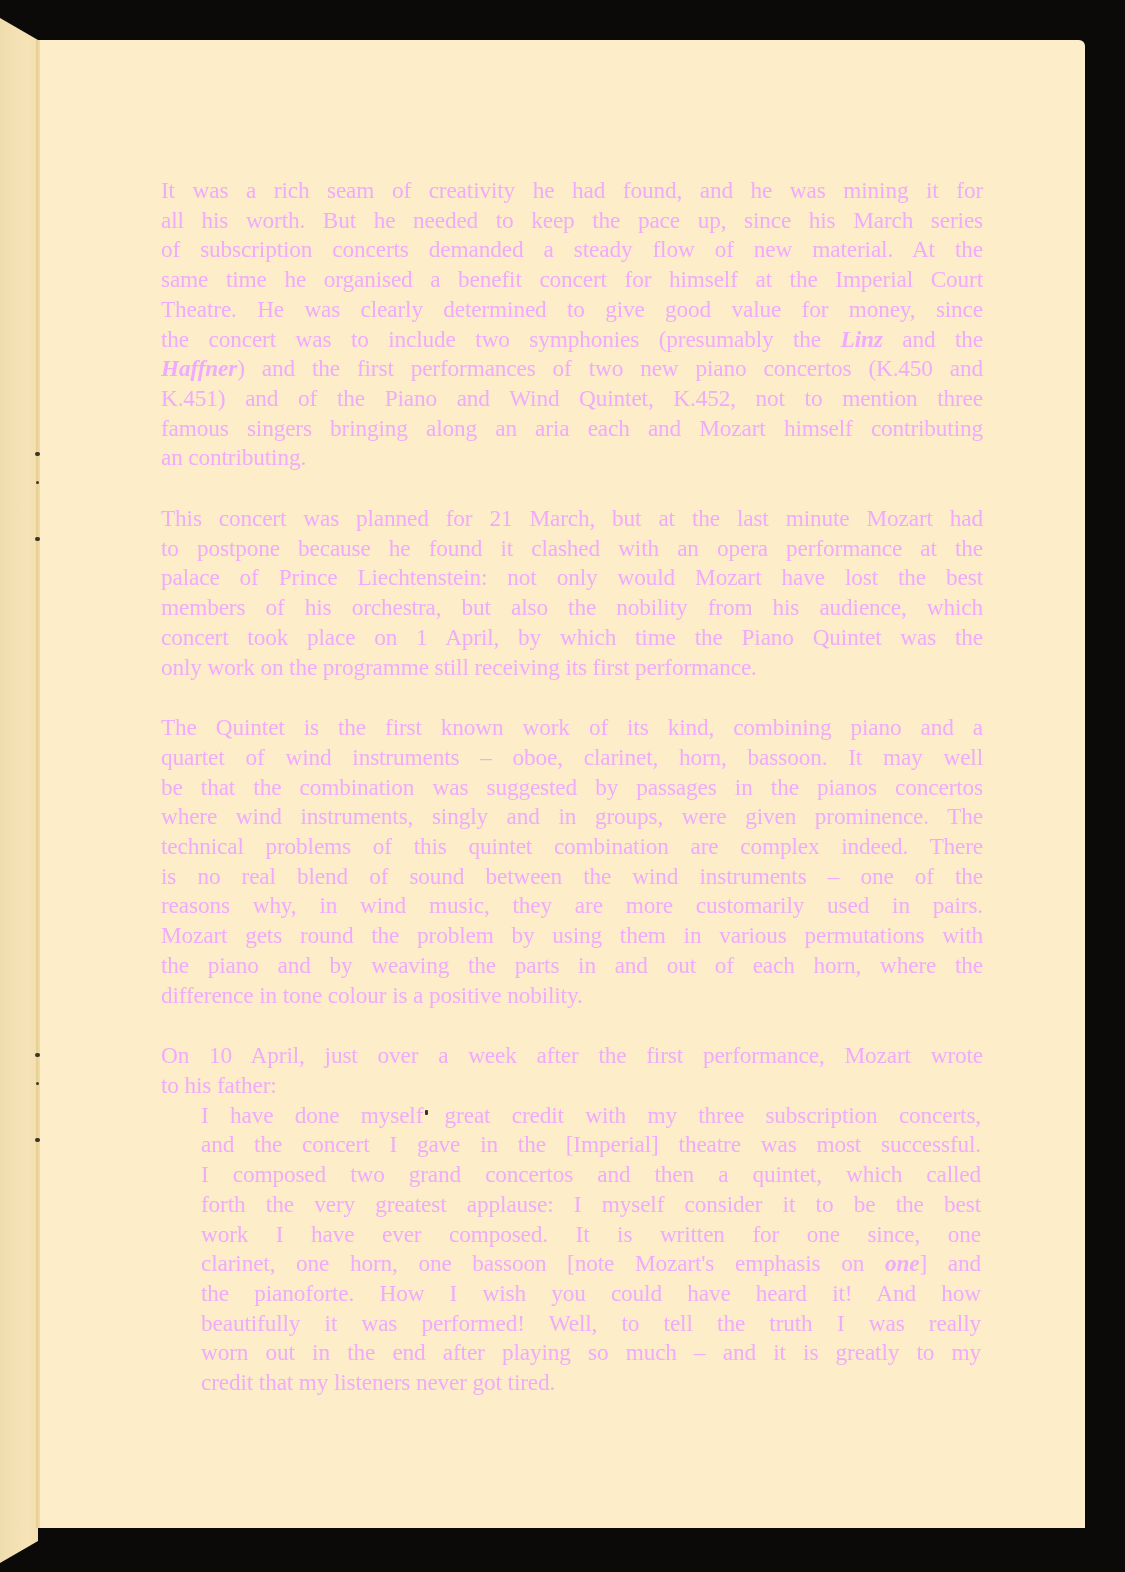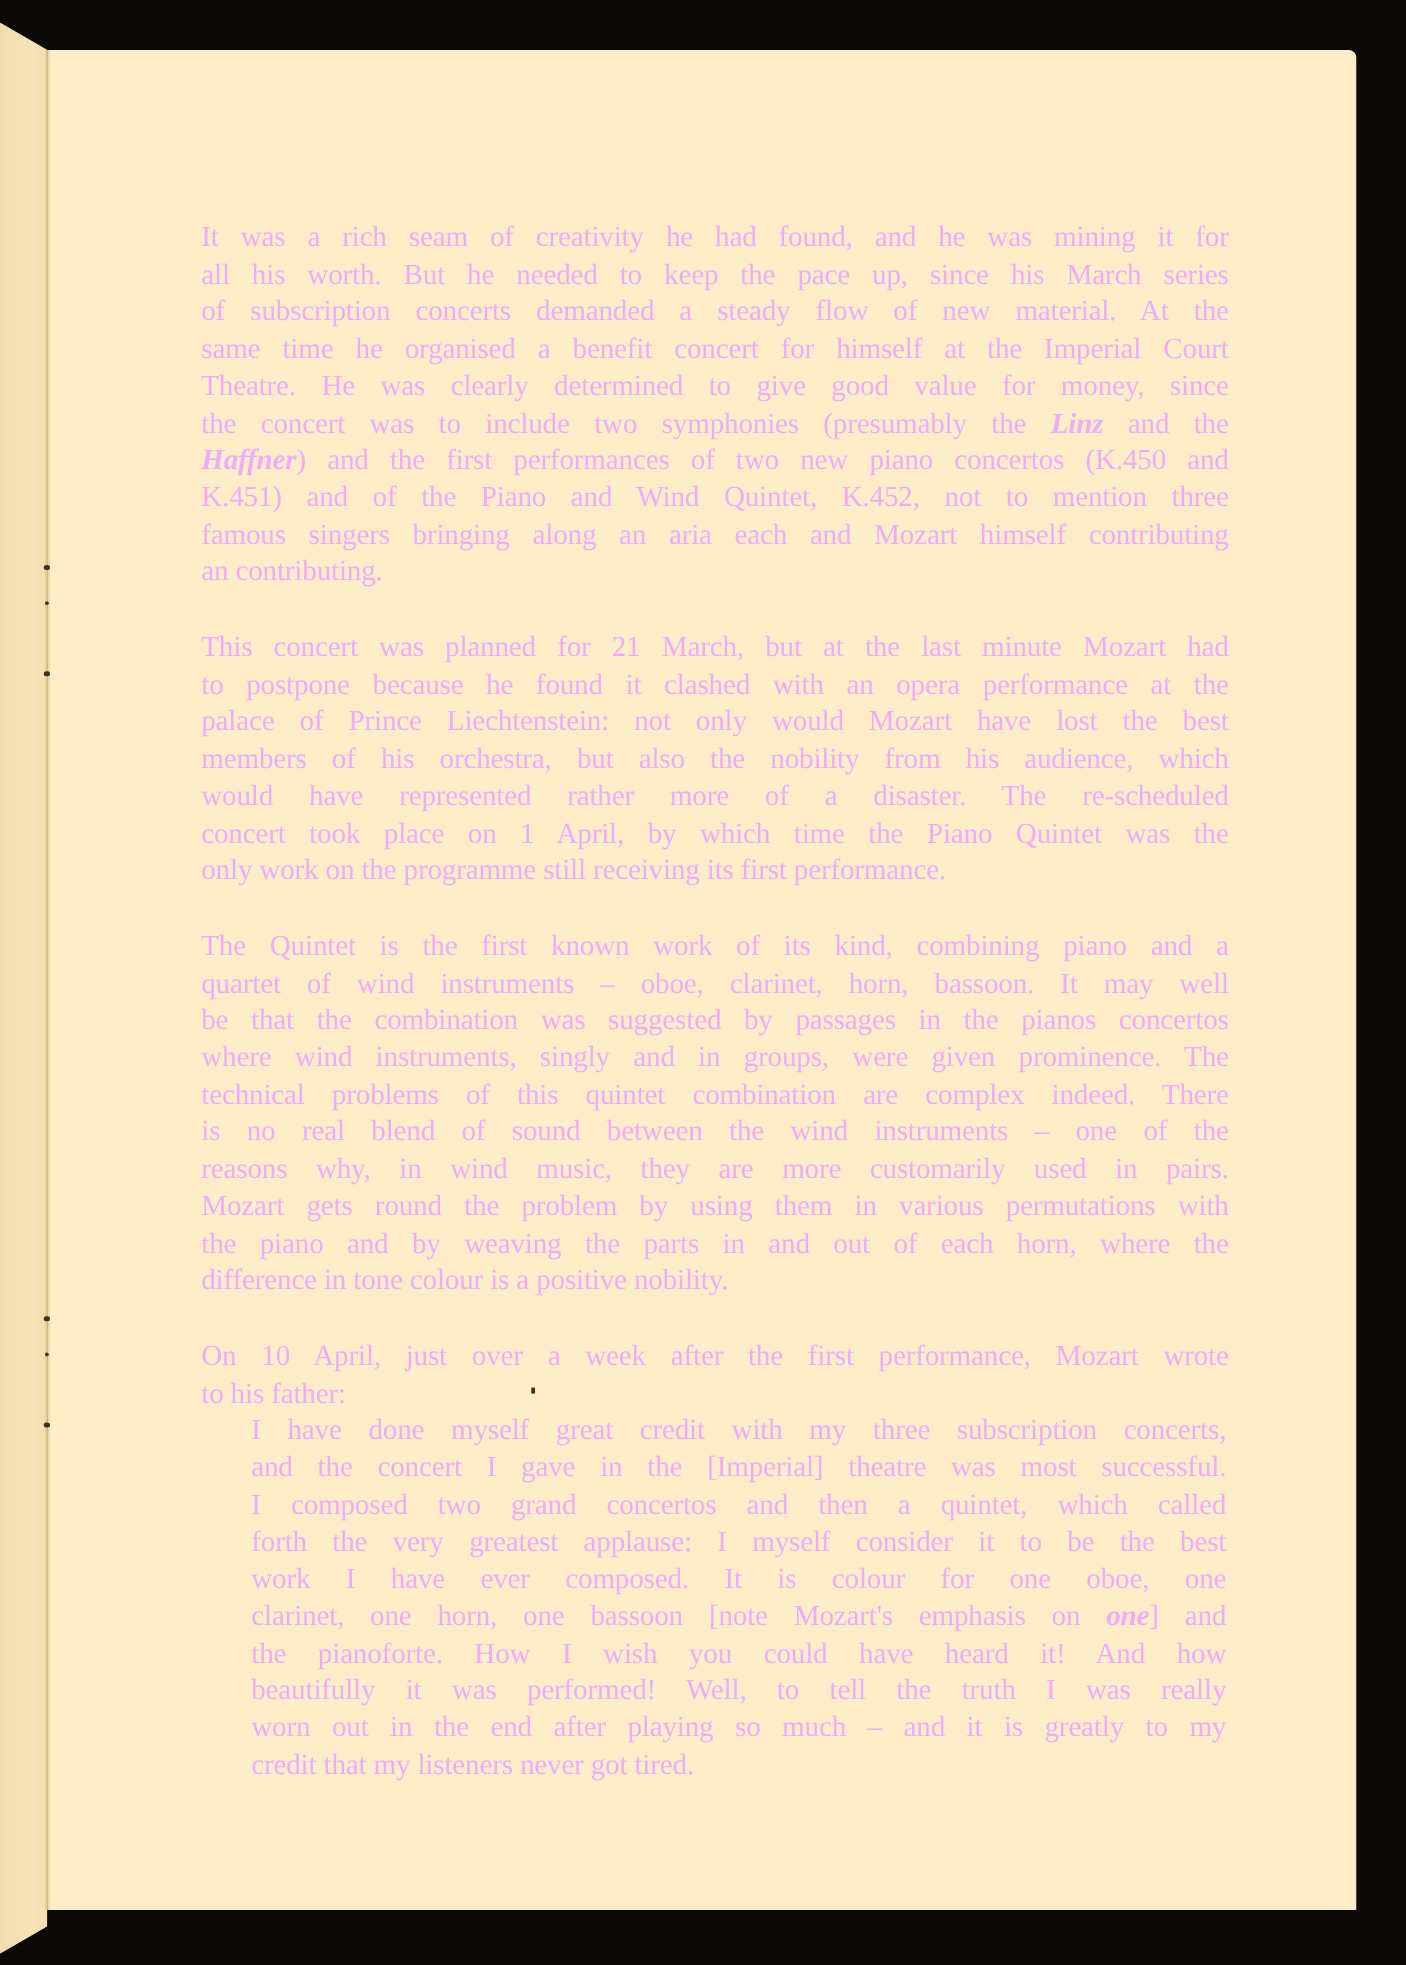--- a/index.html
+++ b/index.html
@@ -115,21 +115,20 @@
       <span class="line"><em>Haffner</em>) and the first performances of two new piano concertos (K.450 and</span>
       <span class="line">K.451) and of the Piano and Wind Quintet, K.452, not to mention three</span>
       <span class="line">famous singers bringing along an aria each and Mozart himself contributing</span>
       <span class="line last">an  contributing.</span>
     </p>
   <p class="para">
       <span class="line">This concert was planned for 21 March, but at the last minute Mozart had</span>
       <span class="line">to postpone because he found it clashed with an opera performance at the</span>
       <span class="line">palace of Prince Liechtenstein: not only would Mozart have lost the best</span>
       <span class="line">members of his orchestra, but also the nobility from his audience, which</span>
-      <span class="line">would have represented rather more of a disaster.  The re-scheduled</span>
       <span class="line">concert took place on 1 April, by which time the Piano Quintet was the</span>
       <span class="line last">only work on the programme still receiving its first performance.</span>
     </p>
   <p class="para">
       <span class="line">The Quintet is the first known work of its kind, combining piano and a</span>
       <span class="line">quartet of wind instruments – oboe, clarinet, horn, bassoon.  It may well</span>
       <span class="line">be that the combination was suggested by passages in the pianos concertos</span>
       <span class="line">where wind instruments, singly and in groups, were given prominence.  The</span>
       <span class="line">technical problems of this quintet combination are complex indeed.  There</span>
       <span class="line">is no real blend of sound between the wind instruments – one of the</span>
@@ -140,20 +139,20 @@
     </p>
   <p class="para" style="margin-bottom:0;">
       <span class="line">On 10 April, just over a week after the first performance, Mozart wrote</span>
       <span class="line last">to  his  father:</span>
     </p>
   <div class="quote">
       <span class="line">I have done myself great credit with my three subscription concerts,</span>
       <span class="line">and the concert I gave in the [Imperial] theatre was most successful.</span>
       <span class="line">I composed two grand concertos and then a quintet, which called</span>
       <span class="line">forth the very greatest applause: I myself consider it to be the best</span>
-      <span class="line">work I have ever composed.  It is colour for one oboe, one</span>
+      <span class="line">work I have ever composed.  It is written for one since, one</span>
       <span class="line">clarinet, one horn, one bassoon [note Mozart's emphasis on <em>one</em>] and</span>
       <span class="line">the pianoforte.  How I wish you could have heard it!  And how</span>
       <span class="line">beautifully it was performed!  Well, to tell the truth I was really</span>
       <span class="line">worn out in the end after playing so much – and it is greatly to my</span>
       <span class="line last">credit that my listeners never got tired.</span>
     </div>
 </div>
 
 </body></html>

